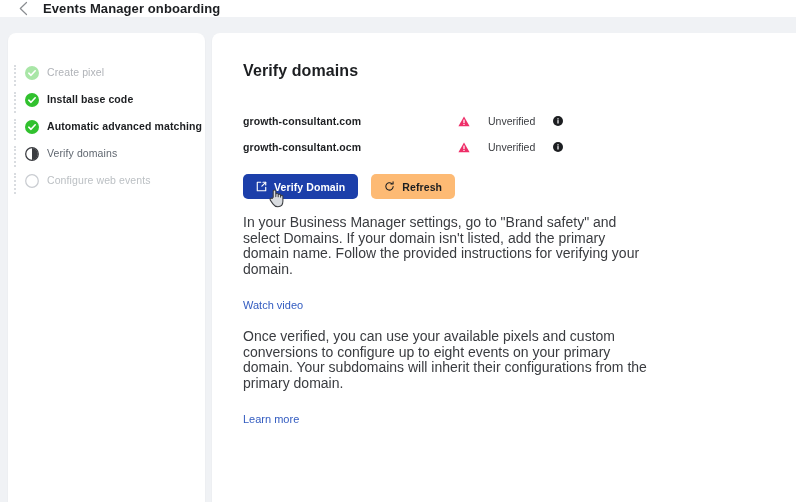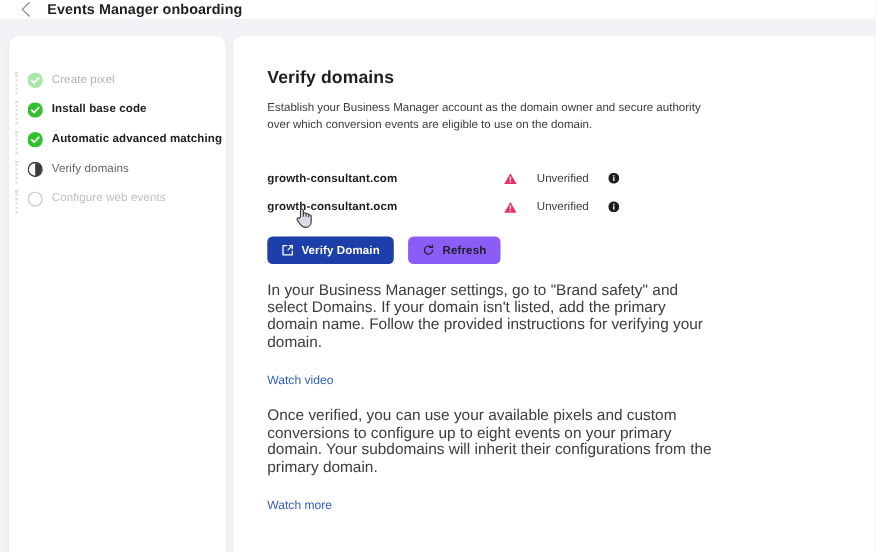--- a/index.html
+++ b/index.html
@@ -105,21 +105,21 @@
 
   .btn-row { display: flex; align-items: center; gap: 13px; margin-top: 14px; }
   .btn {
     display: inline-flex; align-items: center; gap: 7px;
     height: 25px; border-radius: 5px;
     font-size: 10.5px; font-weight: 700;
     padding: 0 13px; cursor: pointer; user-select: none;
     letter-spacing: .1px;
   }
   .btn-primary { background: #1c3faa; color: #ffffff; }
-  .btn-secondary { background: #8b5cf6; color: #1c1e21; }
+  .btn-secondary { background: #fdba74; color: #1c1e21; }
   .btn svg { display: block; }
 
   .para {
     margin-top: 16px;
     font-size: 14px; line-height: 15.5px; color: #3a3c40;
     max-width: 408px;
   }
   .link {
     display: inline-block; margin-top: 22px;
     font-size: 11px; color: #335cc0; cursor: pointer;
@@ -206,21 +206,20 @@
         <span class="step-label">Configure web events</span>
       </div>
 
     </div>
   </div>
 
   <div class="main-card">
     <div class="content">
 
       <div class="h1">Verify domains</div>
-      <div class="lede">Establish your Business Manager account as the domain owner and secure authority over which conversion events are eligible to use on the domain.</div>
 
       <div class="domain-list">
 
         <div class="domain-row">
           <span class="domain-name">growth-consultant.com</span>
           <span class="status">
             <span>
               <svg class="warn-ico" width="12" height="11" viewBox="0 0 12 11">
                 <path d="M6 0.6 L11.6 10.3 L0.4 10.3 Z" fill="#ee2e68"></path>
                 <rect x="5.4" y="3.6" width="1.2" height="3.4" fill="#ffffff"></rect>
@@ -280,21 +279,21 @@
             </svg>
           </span>
           <span>Refresh</span>
         </div>
       </div>
 
       <div class="para">In your Business Manager settings, go to "Brand safety" and select Domains. If your domain isn't listed, add the primary domain name. Follow the provided instructions for verifying your domain.</div>
       <a class="link">Watch video</a>
 
       <div class="para">Once verified, you can use your available pixels and custom conversions to configure up to eight events on your primary domain. Your subdomains will inherit their configurations from the primary domain.</div>
-      <a class="link">Watch more</a>
+      <a class="link">Learn more</a>
 
     </div>
   </div>
 
   <span class="cursor">
     <svg width="18" height="20" viewBox="0 0 18 20">
       <path d="M5.2 9.2 V3.3 a1.3 1.3 0 0 1 2.6 0 V8.6 V6.6 a1.2 1.2 0 0 1 2.4 0 V8.7 V7.3 a1.2 1.2 0 0 1 2.4 0 V9.1 V8.4 a1.15 1.15 0 0 1 2.3 0 v4.9 c0 3.2-2 5.4-5 5.4 -2.5 0-3.8-1-5-2.8 L2.3 12.1 a1.25 1.25 0 0 1 1.9-1.6 Z" fill="#d9dce0" stroke="#3a3c40" stroke-width="1.05" stroke-linejoin="round"></path>
     </svg>
   </span>
 

